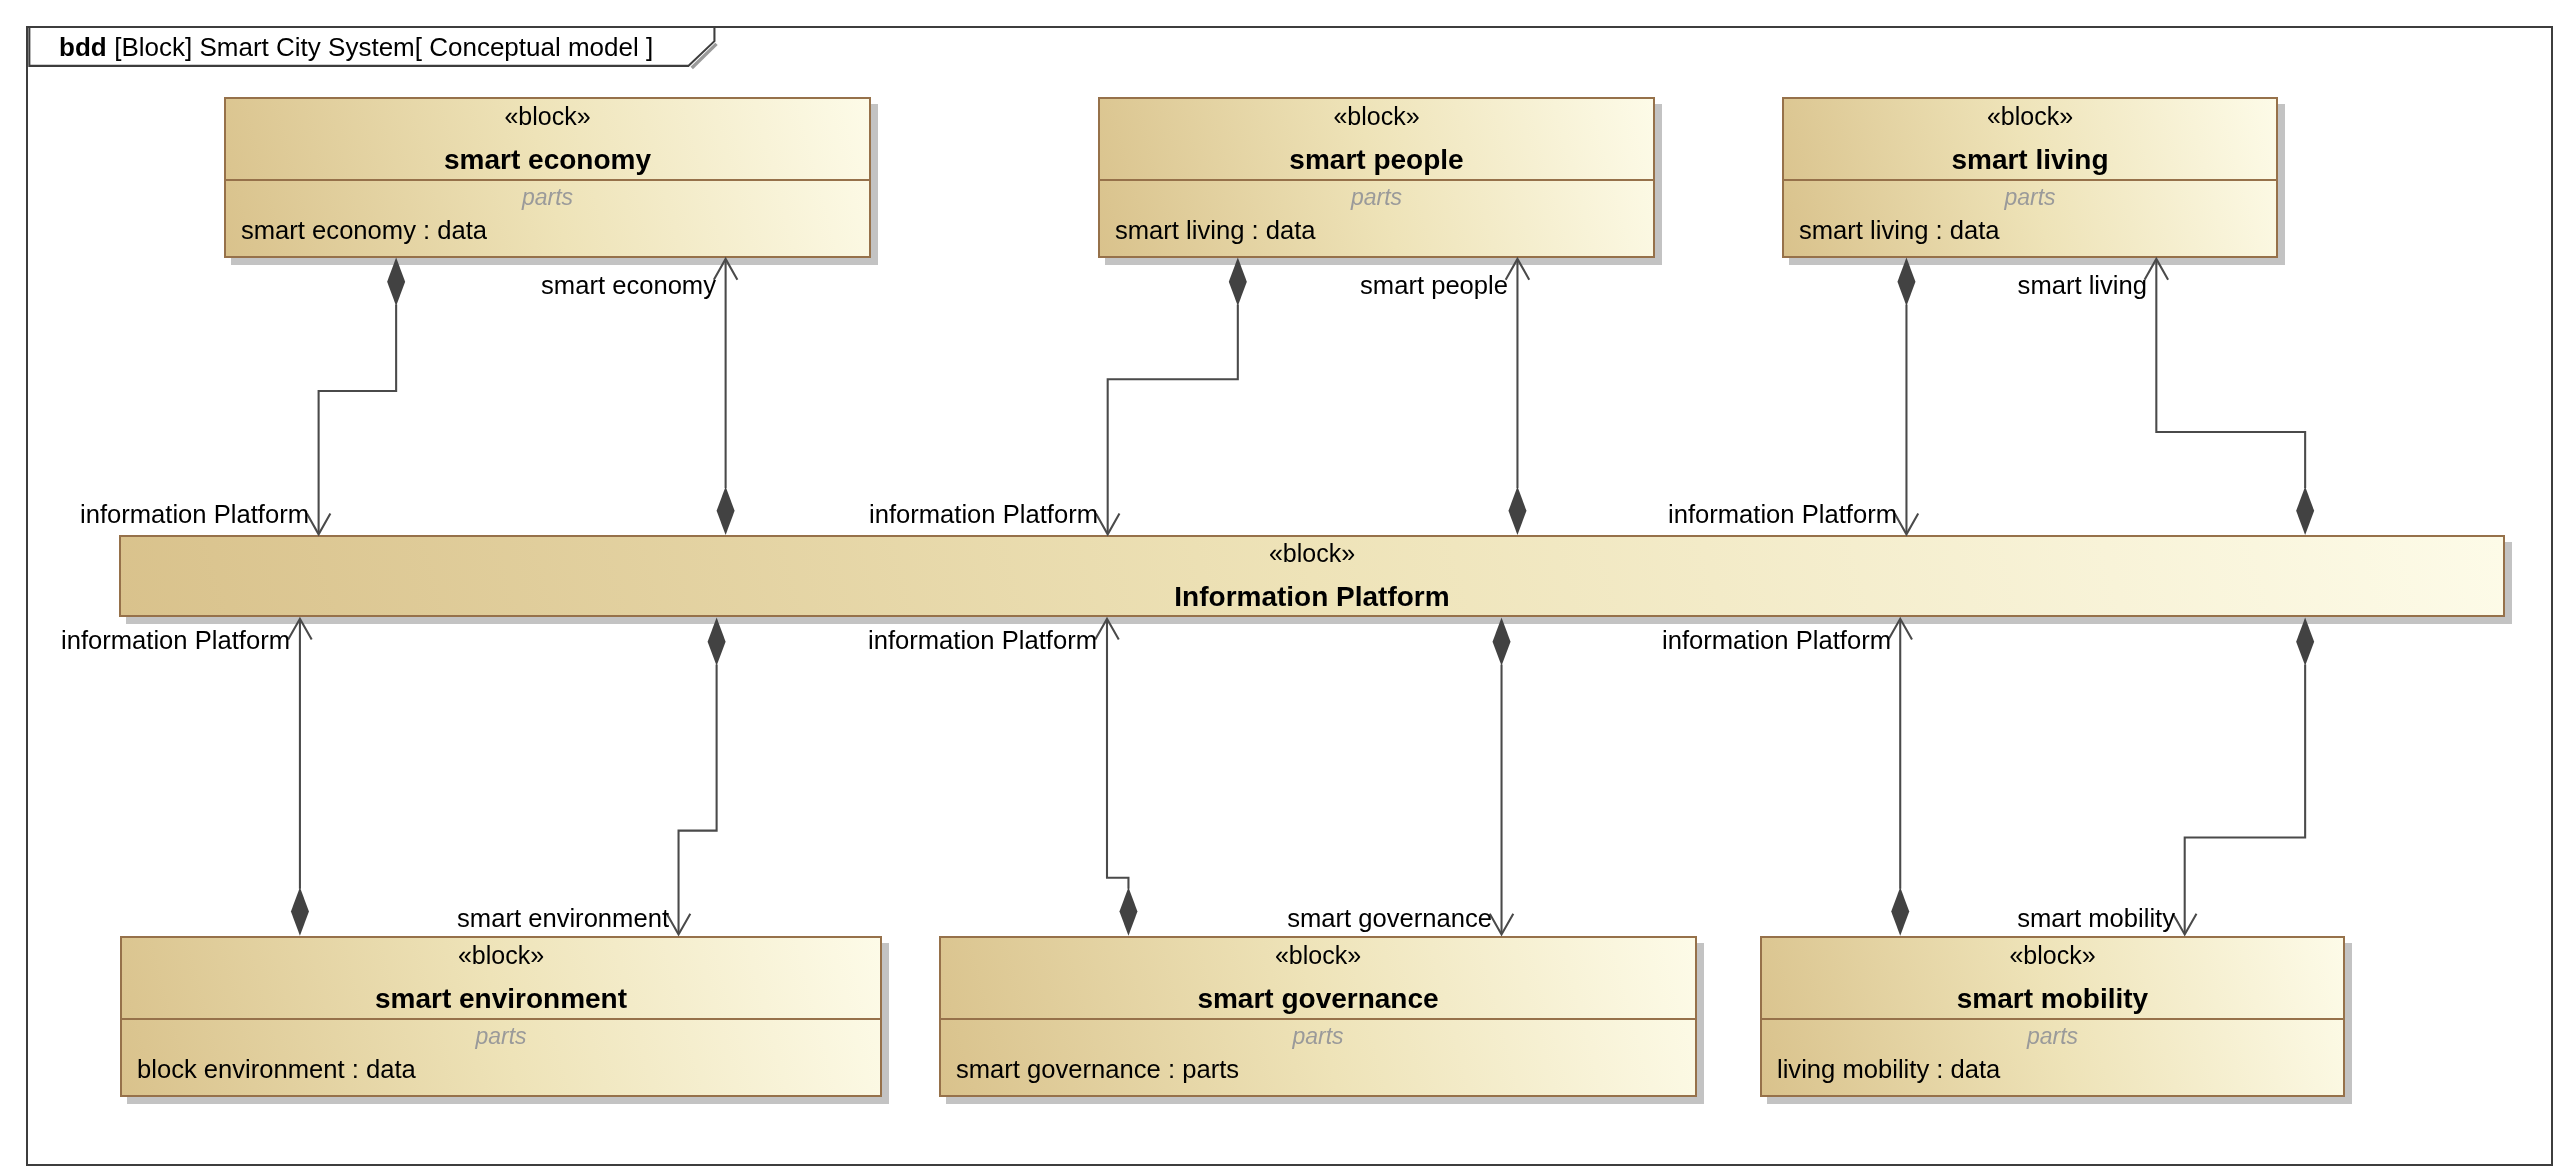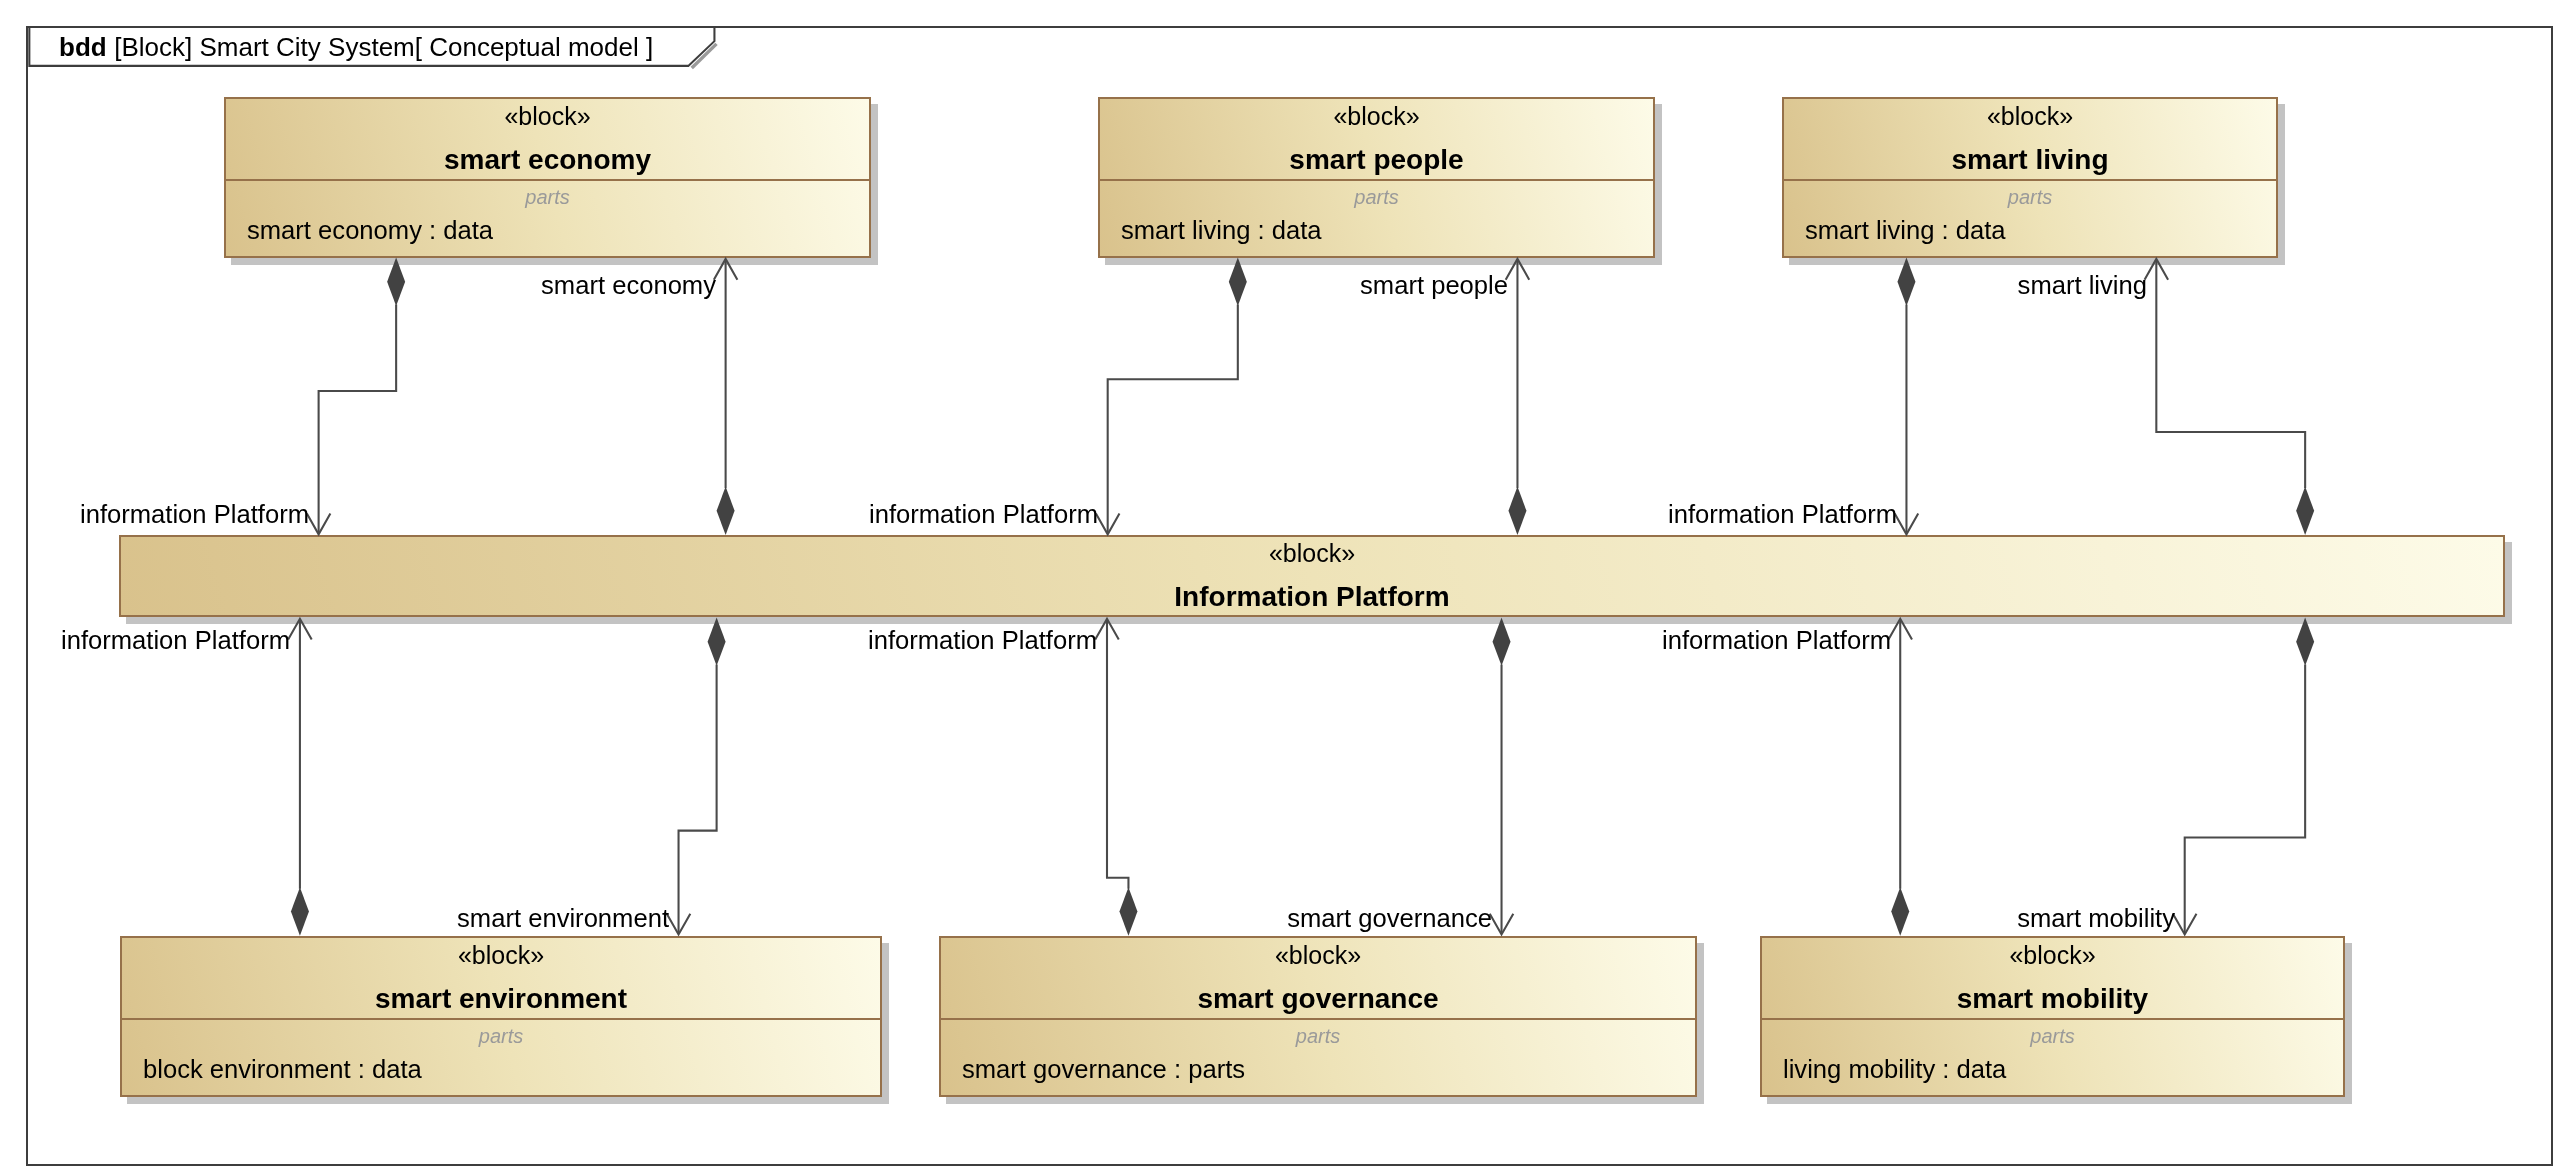--- a/index.html
+++ b/index.html
@@ -26,22 +26,22 @@
     box-shadow:7px 7px 0 rgba(135,135,135,0.5);
   }
   .bhead{
     height:80px;border-bottom:2.1px solid #96714a;
     display:flex;flex-direction:column;align-items:center;justify-content:center;gap:15px;
   }
   .platform .bhead{height:100%;border-bottom:none;}
   .stereo{font-size:25px;line-height:28px;}
   .bname{font-size:28px;line-height:30.5px;font-weight:bold;}
   .bparts{padding-top:3.5px;}
-  .parts-kw{text-align:center;font-style:italic;color:#9a9a9a;font-size:20px;line-height:25px;}
-  .part-line{font-size:25.6px;line-height:29px;padding-left:21px;margin-top:6.2px;}
+  .parts-kw{text-align:center;font-style:italic;color:#9a9a9a;font-size:23px;line-height:25px;}
+  .part-line{font-size:25.6px;line-height:29px;padding-left:15px;margin-top:6.2px;}
   
   .wires{position:absolute;left:0;top:0;width:2576px;height:1167px;pointer-events:none;}
   .wires path.line{stroke:#4a4a4a;stroke-width:3;fill:none;}
   .wires path.diamond{fill:#424242;stroke:none;}
   .wires path.arrow{stroke:#4a4a4a;stroke-width:3;fill:none;}
   
   .lbl{position:absolute;font-size:25.6px;line-height:30.5px;white-space:nowrap;color:#000;}
   .rb{transform:translate(-100%,-100%);}  
   .rt{transform:translateX(-100%);}       
 </style>

